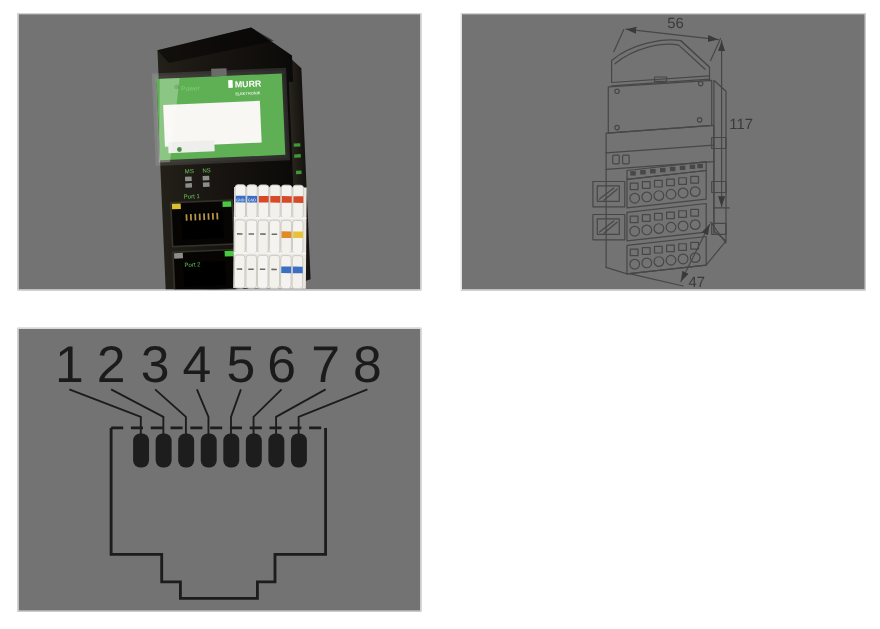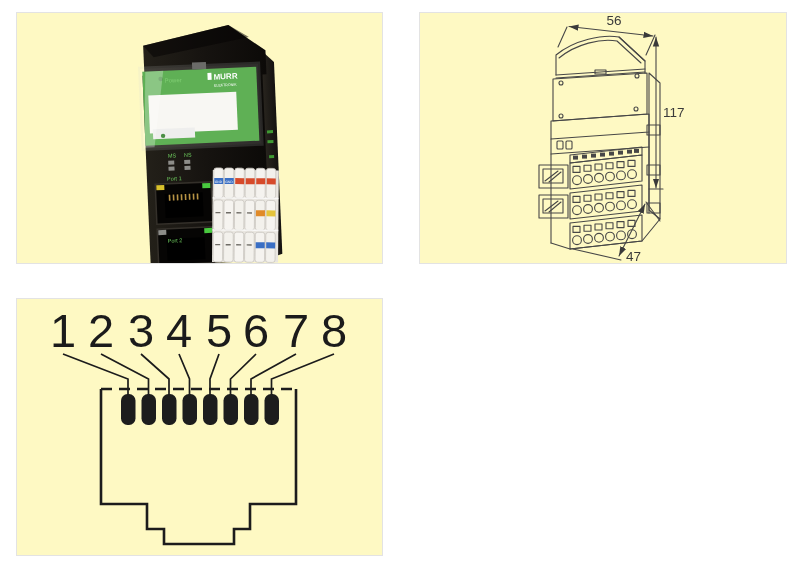--- a/index.html
+++ b/index.html
@@ -1,18 +1,18 @@
 <!DOCTYPE html>
 <html><head>
 <meta charset="utf-8">
 <style>
   html,body{margin:0;padding:0;background:#ffffff;}
   .page{position:relative;width:800px;height:572px;background:#ffffff;overflow:hidden;
         font-family:"Liberation Sans", sans-serif;}
-  .panel{position:absolute;background:#fef9c3;border:1px solid #e3e3e3;box-sizing:border-box;}
+  .panel{position:absolute;background:#737373;border:1px solid #e3e3e3;box-sizing:border-box;}
   .panel-photo{left:16px;top:12px;width:367px;height:252px;}
   .panel-drawing{left:419px;top:12px;width:368px;height:252px;}
   .panel-pinout{left:16px;top:298px;width:367px;height:258px;}
   svg{display:block;}
   .dimtext{font-family:"Liberation Sans", sans-serif;font-size:13.5px;fill:#3a3a3a;}
   .pintext{font-family:"Liberation Sans", sans-serif;font-size:47px;fill:#1b1b1b;}
   .photext-green{font-family:"Liberation Sans", sans-serif;fill:#6cc75c;}
   .photext-white{font-family:"Liberation Sans", sans-serif;fill:#ffffff;}
 </style>
 </head>

